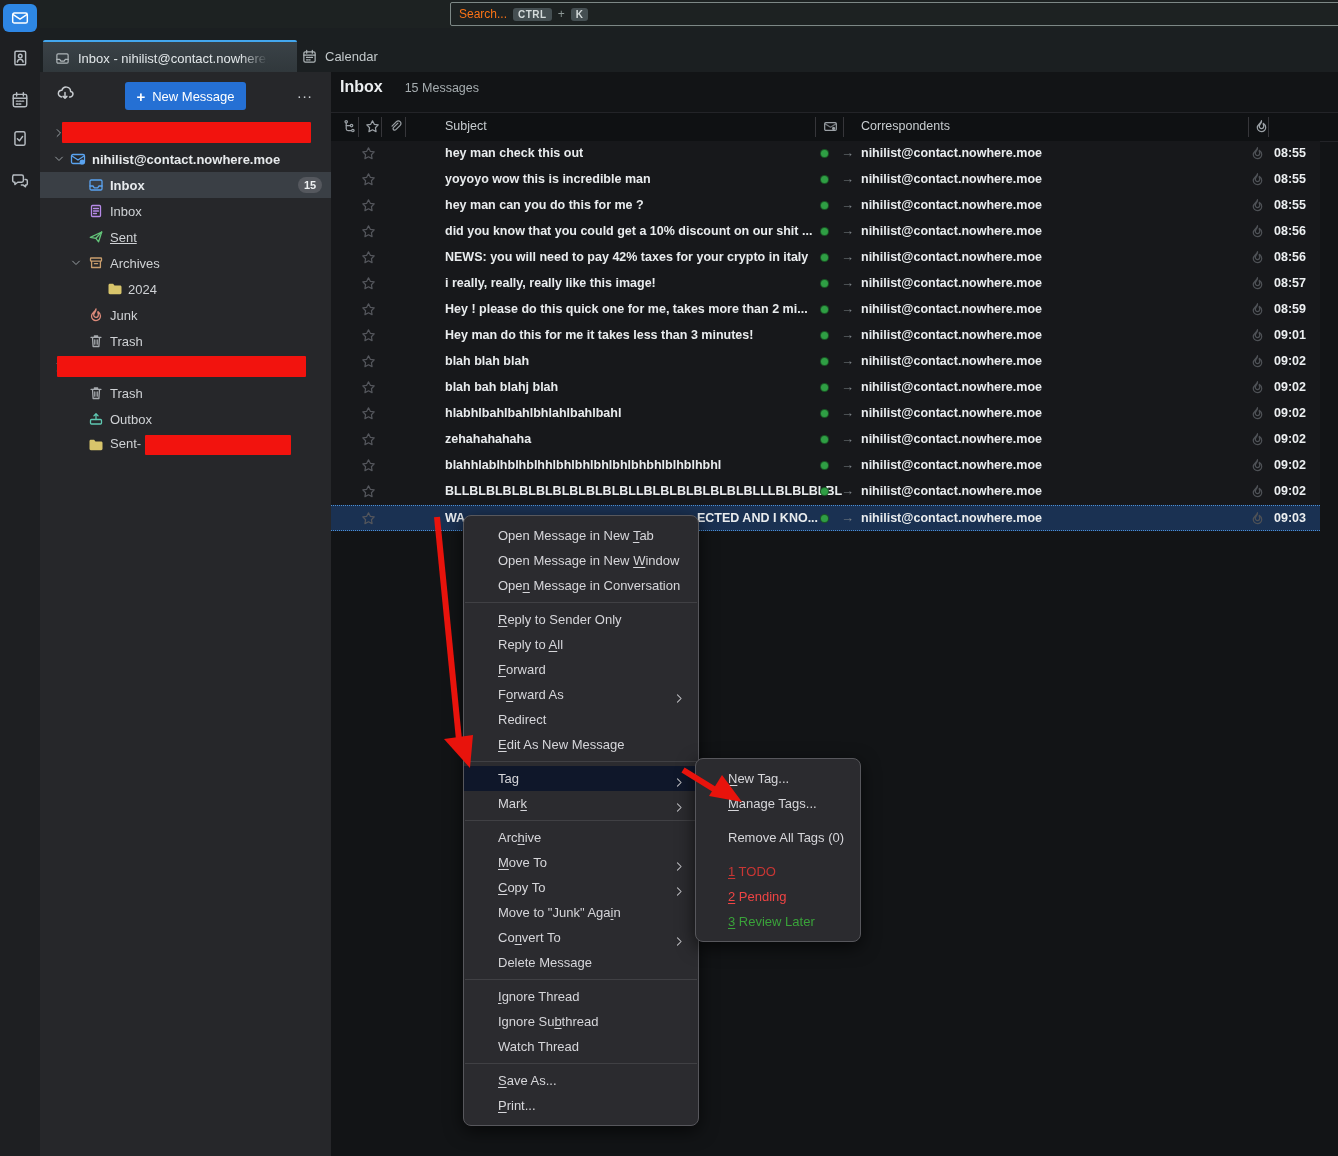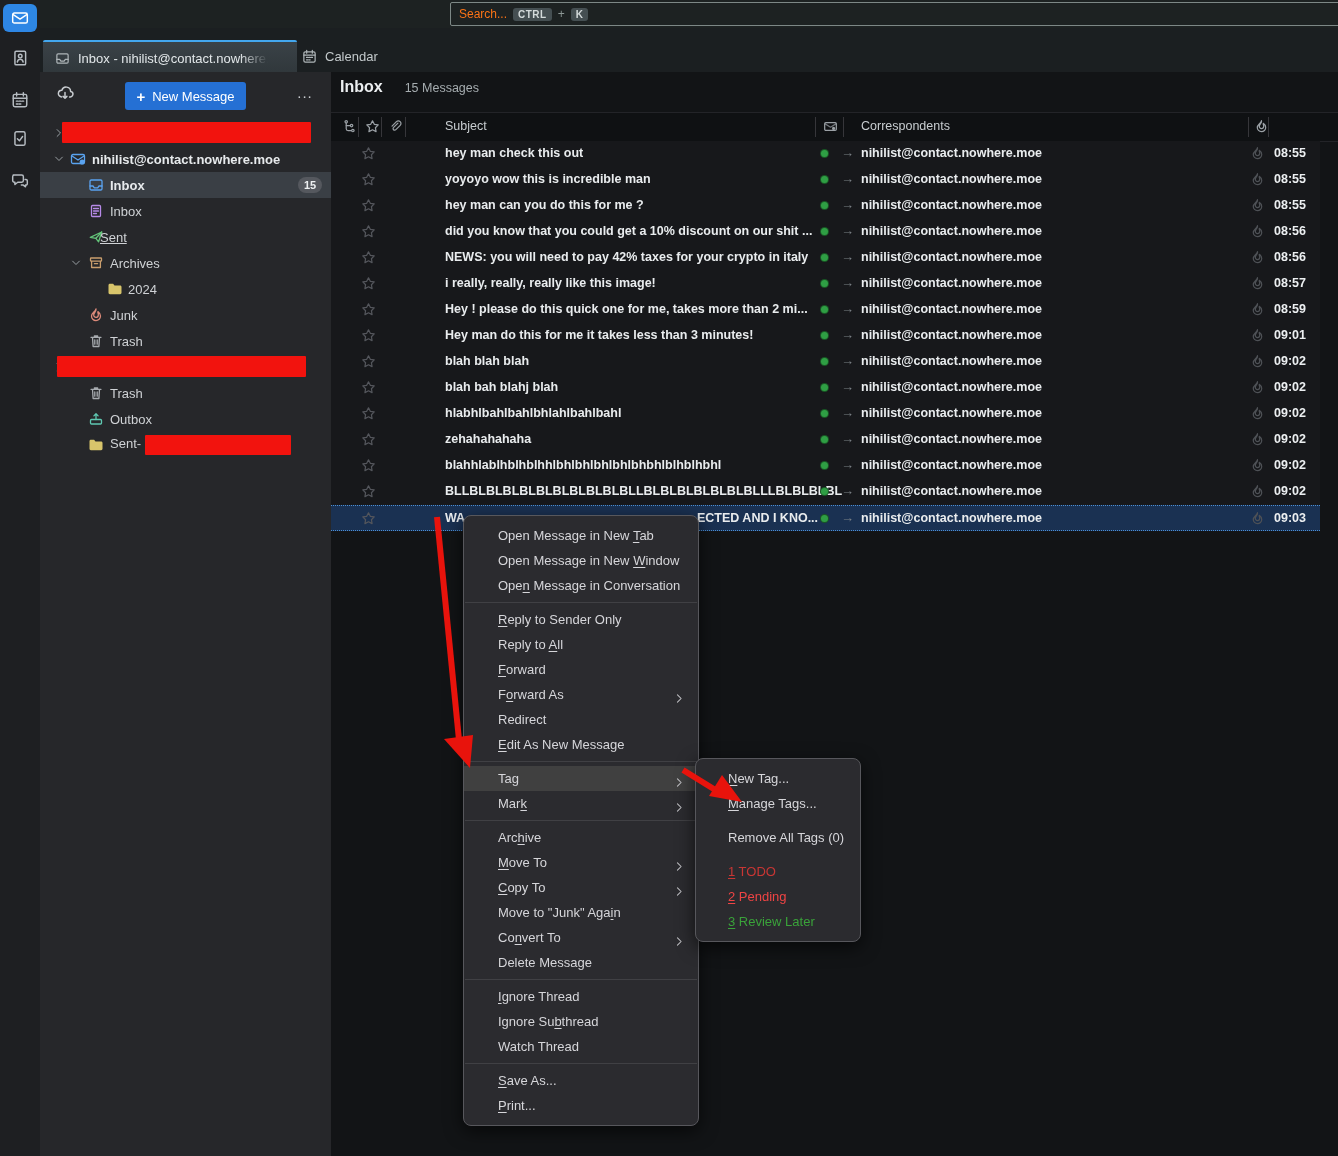--- a/index.html
+++ b/index.html
@@ -87,21 +87,21 @@
   .mrow .flame svg{width:15px;height:15px;}
   .mrow .date{position:absolute;left:943px;top:5px;font-weight:bold;color:#eceff1;}
   .mrow.selected{background:#1a3152;border-top:1px dotted #4b8fd4;border-bottom:1px dotted #4b8fd4;
     height:24px;box-sizing:content-box;}
 
   
   .menu{position:absolute;background:#2b2b2f;border:1px solid #57575c;border-radius:8px;
     box-shadow:0 5px 18px rgba(0,0,0,.65);padding:7px 0;z-index:20;}
   .mi{position:relative;height:25px;line-height:25px;padding:0 16px 0 34px;font-size:13px;
     color:#d6d6da;white-space:nowrap;}
-  .mi.hl{background:#404040;}
+  .mi.hl{background:#0f172a;}
   .mi .subarrow{position:absolute;right:12px;top:6px;width:13px;height:13px;color:#c2c2c6;}
   .mi .subarrow svg{width:13px;height:13px;}
   .msep{height:1px;background:#404044;margin:4px 1px;}
   .mspacer{height:9px;}
   .ak{text-decoration:underline;text-underline-offset:2px;}
   #tag-menu .mi{padding-left:32px;}
 
   
   .overlay{left:0;top:0;width:1338px;height:1156px;pointer-events:none;z-index:40;}
 </style>
@@ -216,21 +216,21 @@
               <rect x="3.5" y="2.5" width="9" height="11" rx="1"></rect>
               <path d="M5.5 5.5h5M5.5 8h5M5.5 10.5h3"></path>
             </svg></span>
           <span class="flabel" style="left:70px;">Inbox</span>
         </div>
         <div class="frow">
           <span class="ficon" style="left:48px;color:#63c379;"><svg viewBox="0 0 16 16" fill="none" stroke="currentColor" stroke-width="1.3" stroke-linecap="round" stroke-linejoin="round">
               <path d="M2.3 8.3 13.7 3l-3.1 9.8-2.7-3.5z"></path>
               <path d="M7.9 9.3 13.7 3"></path>
             </svg></span>
-          <span class="flabel" style="left:60px;text-decoration:underline;">Sent</span>
+          <span class="flabel" style="left:70px;text-decoration:underline;">Sent</span>
         </div>
         <div class="frow">
           <span class="chev" style="left:30px;"><svg viewBox="0 0 16 16" fill="none" stroke="currentColor" stroke-width="1.3" stroke-linecap="round" stroke-linejoin="round">
               <path d="M3.5 5.5 8 10l4.5-4.5"></path>
             </svg></span>
           <span class="ficon" style="left:48px;color:#c99e6d;"><svg viewBox="0 0 16 16" fill="none" stroke="currentColor" stroke-width="1.3" stroke-linecap="round" stroke-linejoin="round">
               <rect x="2.5" y="3" width="11" height="3.2" rx=".6"></rect>
               <path d="M3.6 6.4v6.1h8.8V6.4"></path>
               <path d="M6.4 8.7h3.2"></path>
             </svg></span>

